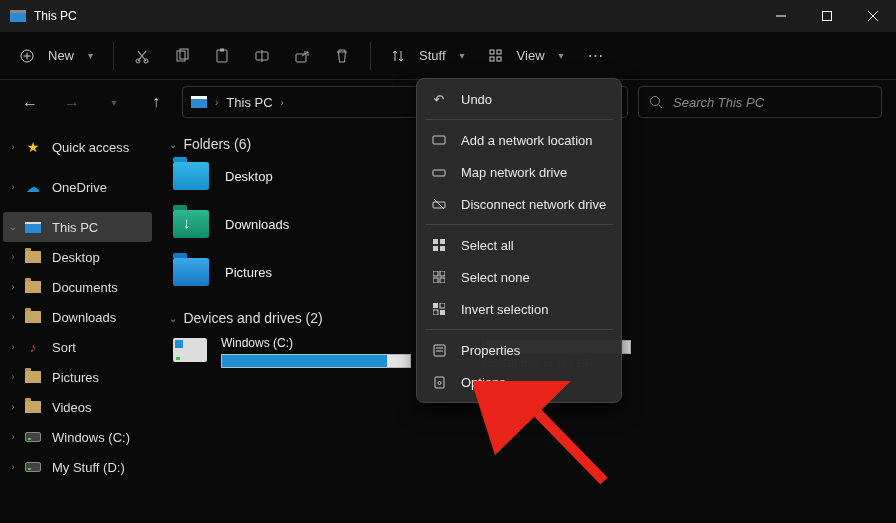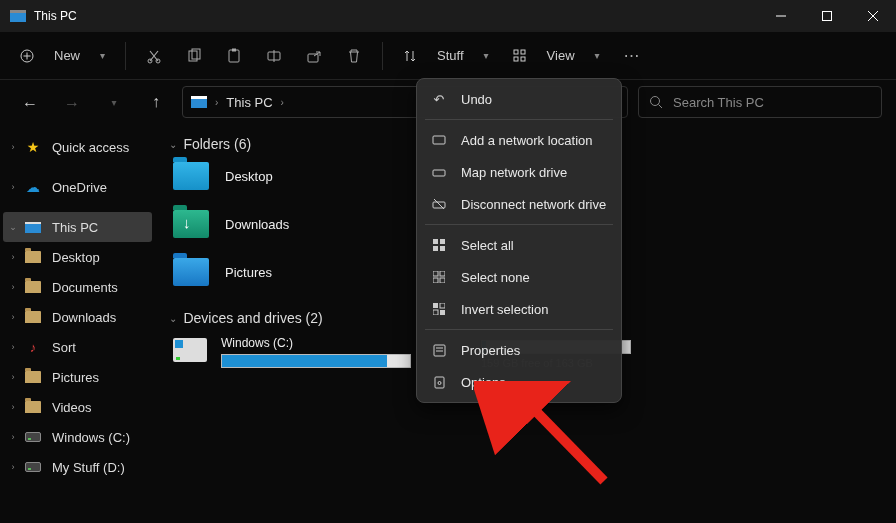--- a/index.html
+++ b/index.html
@@ -7,32 +7,32 @@
 
   
   .titlebar { height: 32px; display: flex; align-items: center; padding-left: 10px; background: #1c1c1c; }
   .titlebar .tb-icon { width: 16px; height: 12px; background: linear-gradient(#2a8bd4, #2a8bd4); border-top: 3px solid #888; margin-right: 8px; }
   .titlebar .tb-title { font-size: 12px; color: #fff; }
   .titlebar .win-btns { margin-left: auto; display: flex; }
   .win-btn { width: 46px; height: 32px; display: flex; align-items: center; justify-content: center; color: #fff; font-size: 12px; }
 
   
   .toolbar { height: 48px; display: flex; align-items: center; padding: 0 10px; border-bottom: 1px solid #222; gap: 4px; }
-  .tb-btn { display: flex; align-items: center; padding: 6px 10px; color: #ccc; font-size: 13px; border-radius: 4px; gap: 20px; }
+  .tb-btn { display: flex; align-items: center; padding: 6px 10px; color: #ccc; font-size: 13px; border-radius: 4px; gap: 14px; }
   .tb-btn .chev { font-size: 10px; color: #888; }
   .tb-icon-btn { width: 36px; height: 36px; display: flex; align-items: center; justify-content: center; color: #aaa; border-radius: 4px; }
   .sep { width: 1px; height: 28px; background: #2a2a2a; margin: 0 6px; }
 
   
   .navbar { height: 44px; display: flex; align-items: center; padding: 0 14px; gap: 10px; }
   .nav-arrow { width: 32px; height: 32px; display: flex; align-items: center; justify-content: center; color: #ccc; }
   .nav-arrow.disabled { color: #555; }
   .addr { flex: 1; height: 32px; border: 1px solid #333; border-radius: 4px; display: flex; align-items: center; padding: 0 8px; gap: 8px; font-size: 13px; color: #ddd; }
   .addr .sep-caret { color: #888; font-size: 10px; }
-  .search { width: 244px; height: 32px; border: 1px solid #333; border-radius: 4px; display: flex; align-items: center; padding: 0 10px; gap: 10px; color: #888; font-size: 13px; }
+  .search { width: 244px; height: 32px; border: 1px solid #333; border-radius: 4px; display: flex; align-items: center; padding: 0 10px; gap: 10px; color: #888; font-size: 13px; font-style: italic; }
   .addr-icon { width: 16px; height: 12px; background: #2a8bd4; border-top: 3px solid #fff; }
 
   
   .main { display: flex; height: calc(523px - 32px - 48px - 44px); }
   .sidebar { width: 155px; padding-top: 8px; }
   .tree-item { display: flex; align-items: center; height: 30px; padding-left: 6px; font-size: 13px; color: #ddd; gap: 4px; }
   .tree-item.selected { background: #3a3a3a; border-radius: 3px; margin: 0 3px; padding-left: 3px; }
   .tree-item .expand { width: 14px; text-align: center; color: #888; font-size: 9px; }
   .tree-item .ti-icon { width: 18px; height: 16px; margin-right: 6px; display: flex; align-items: center; justify-content: center; }
   .ico-star { color: #f5c518; font-size: 14px; }

